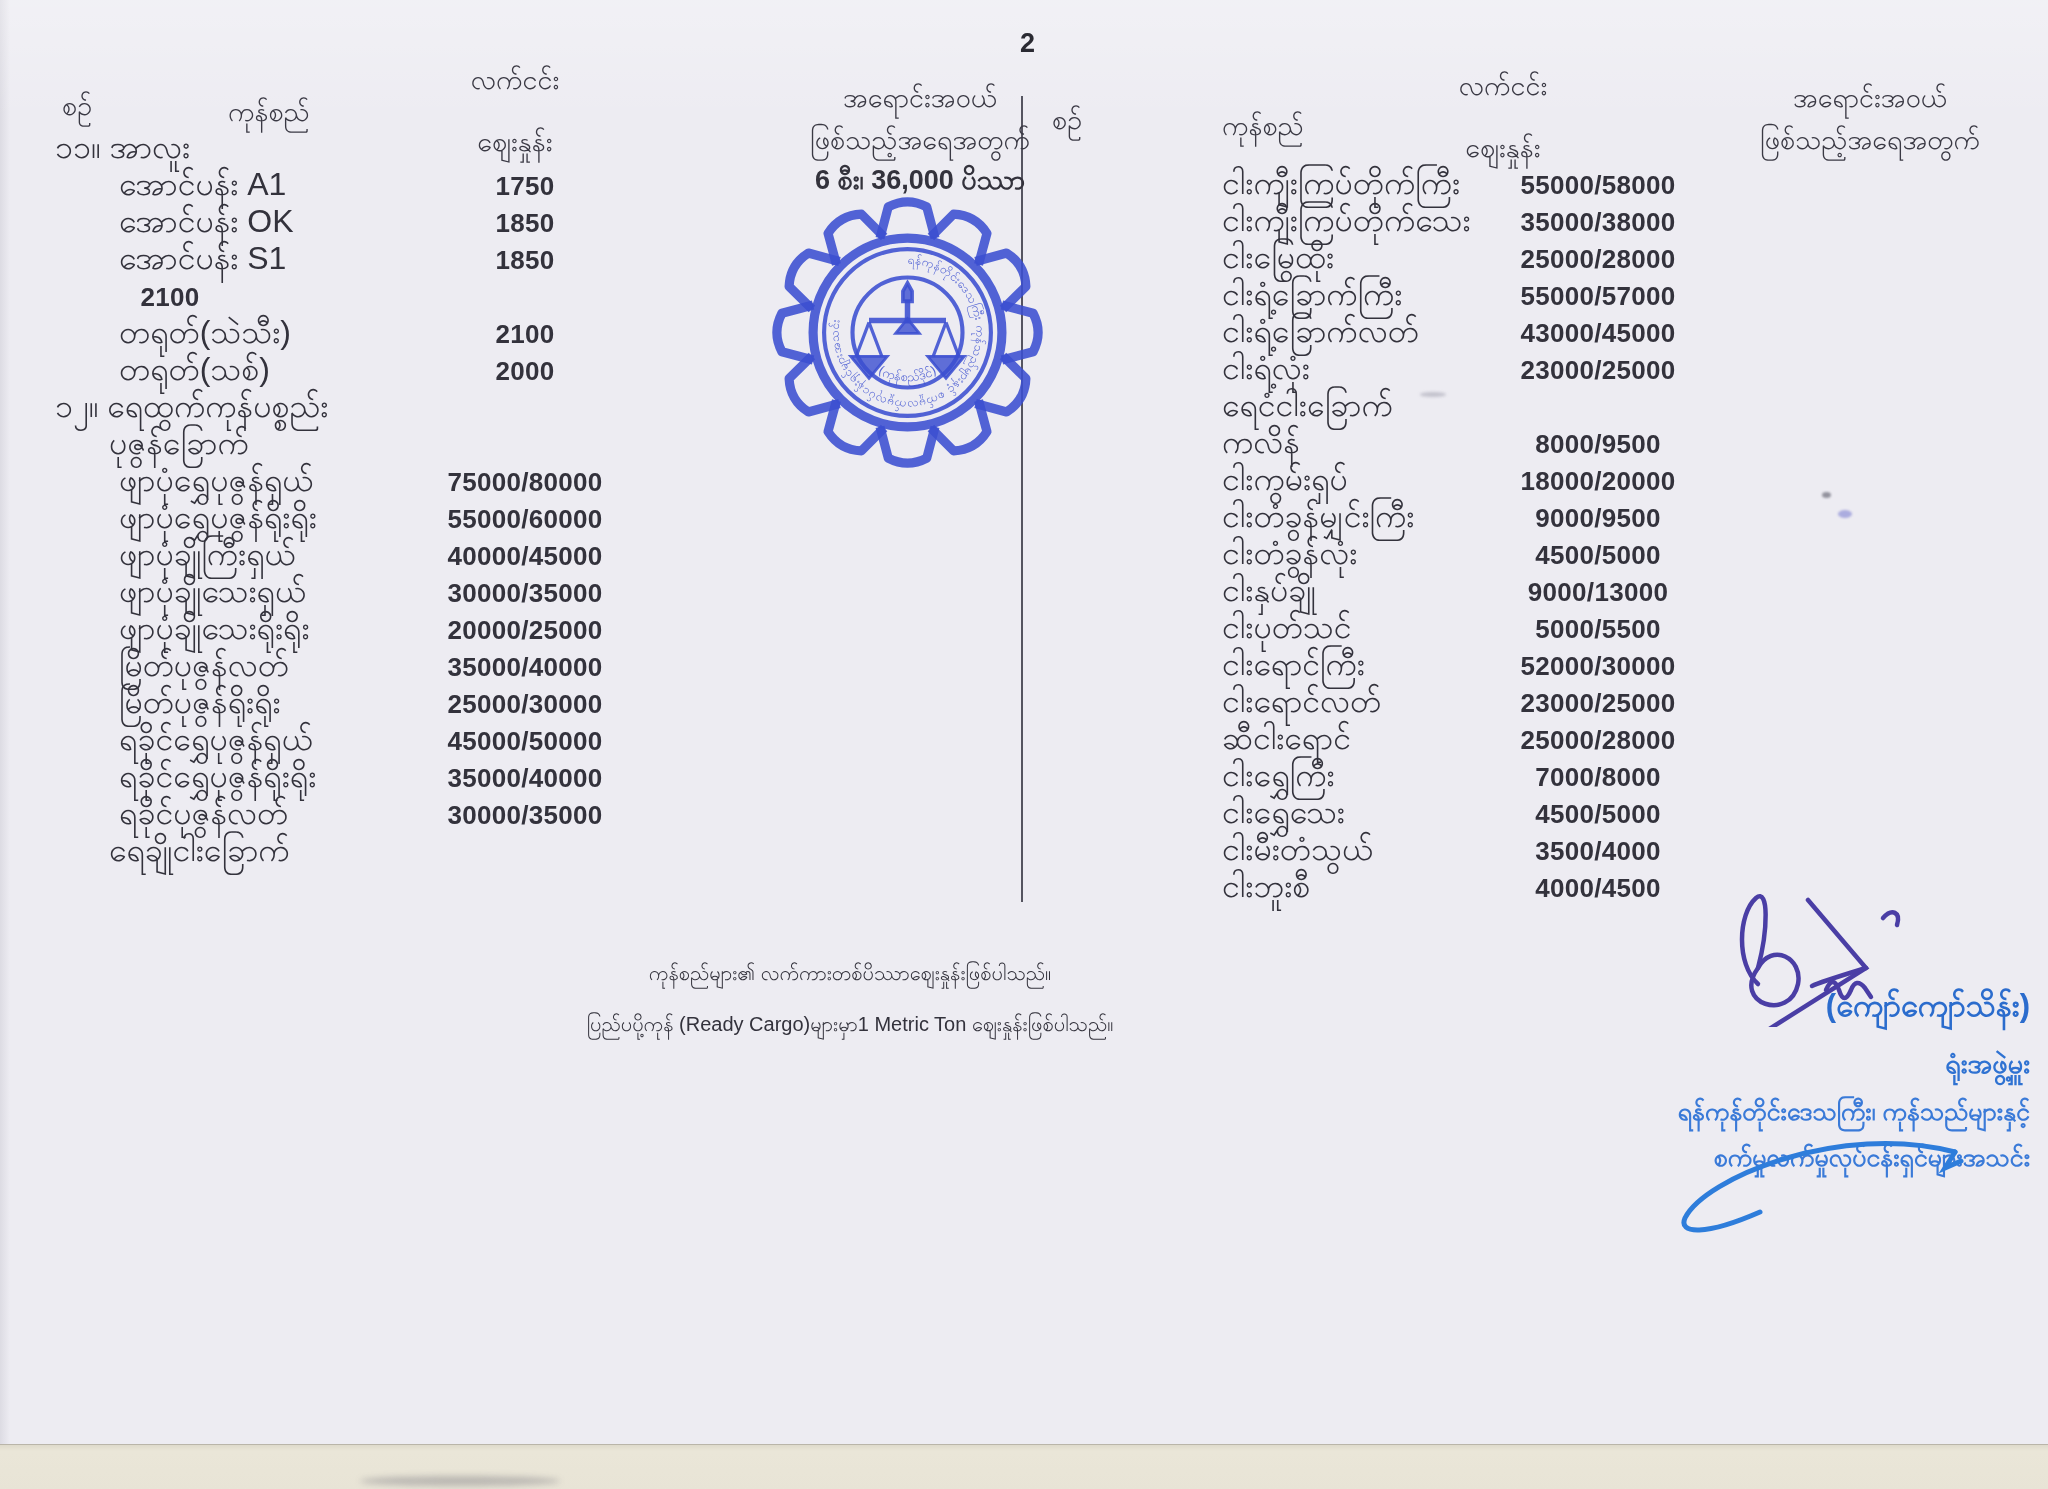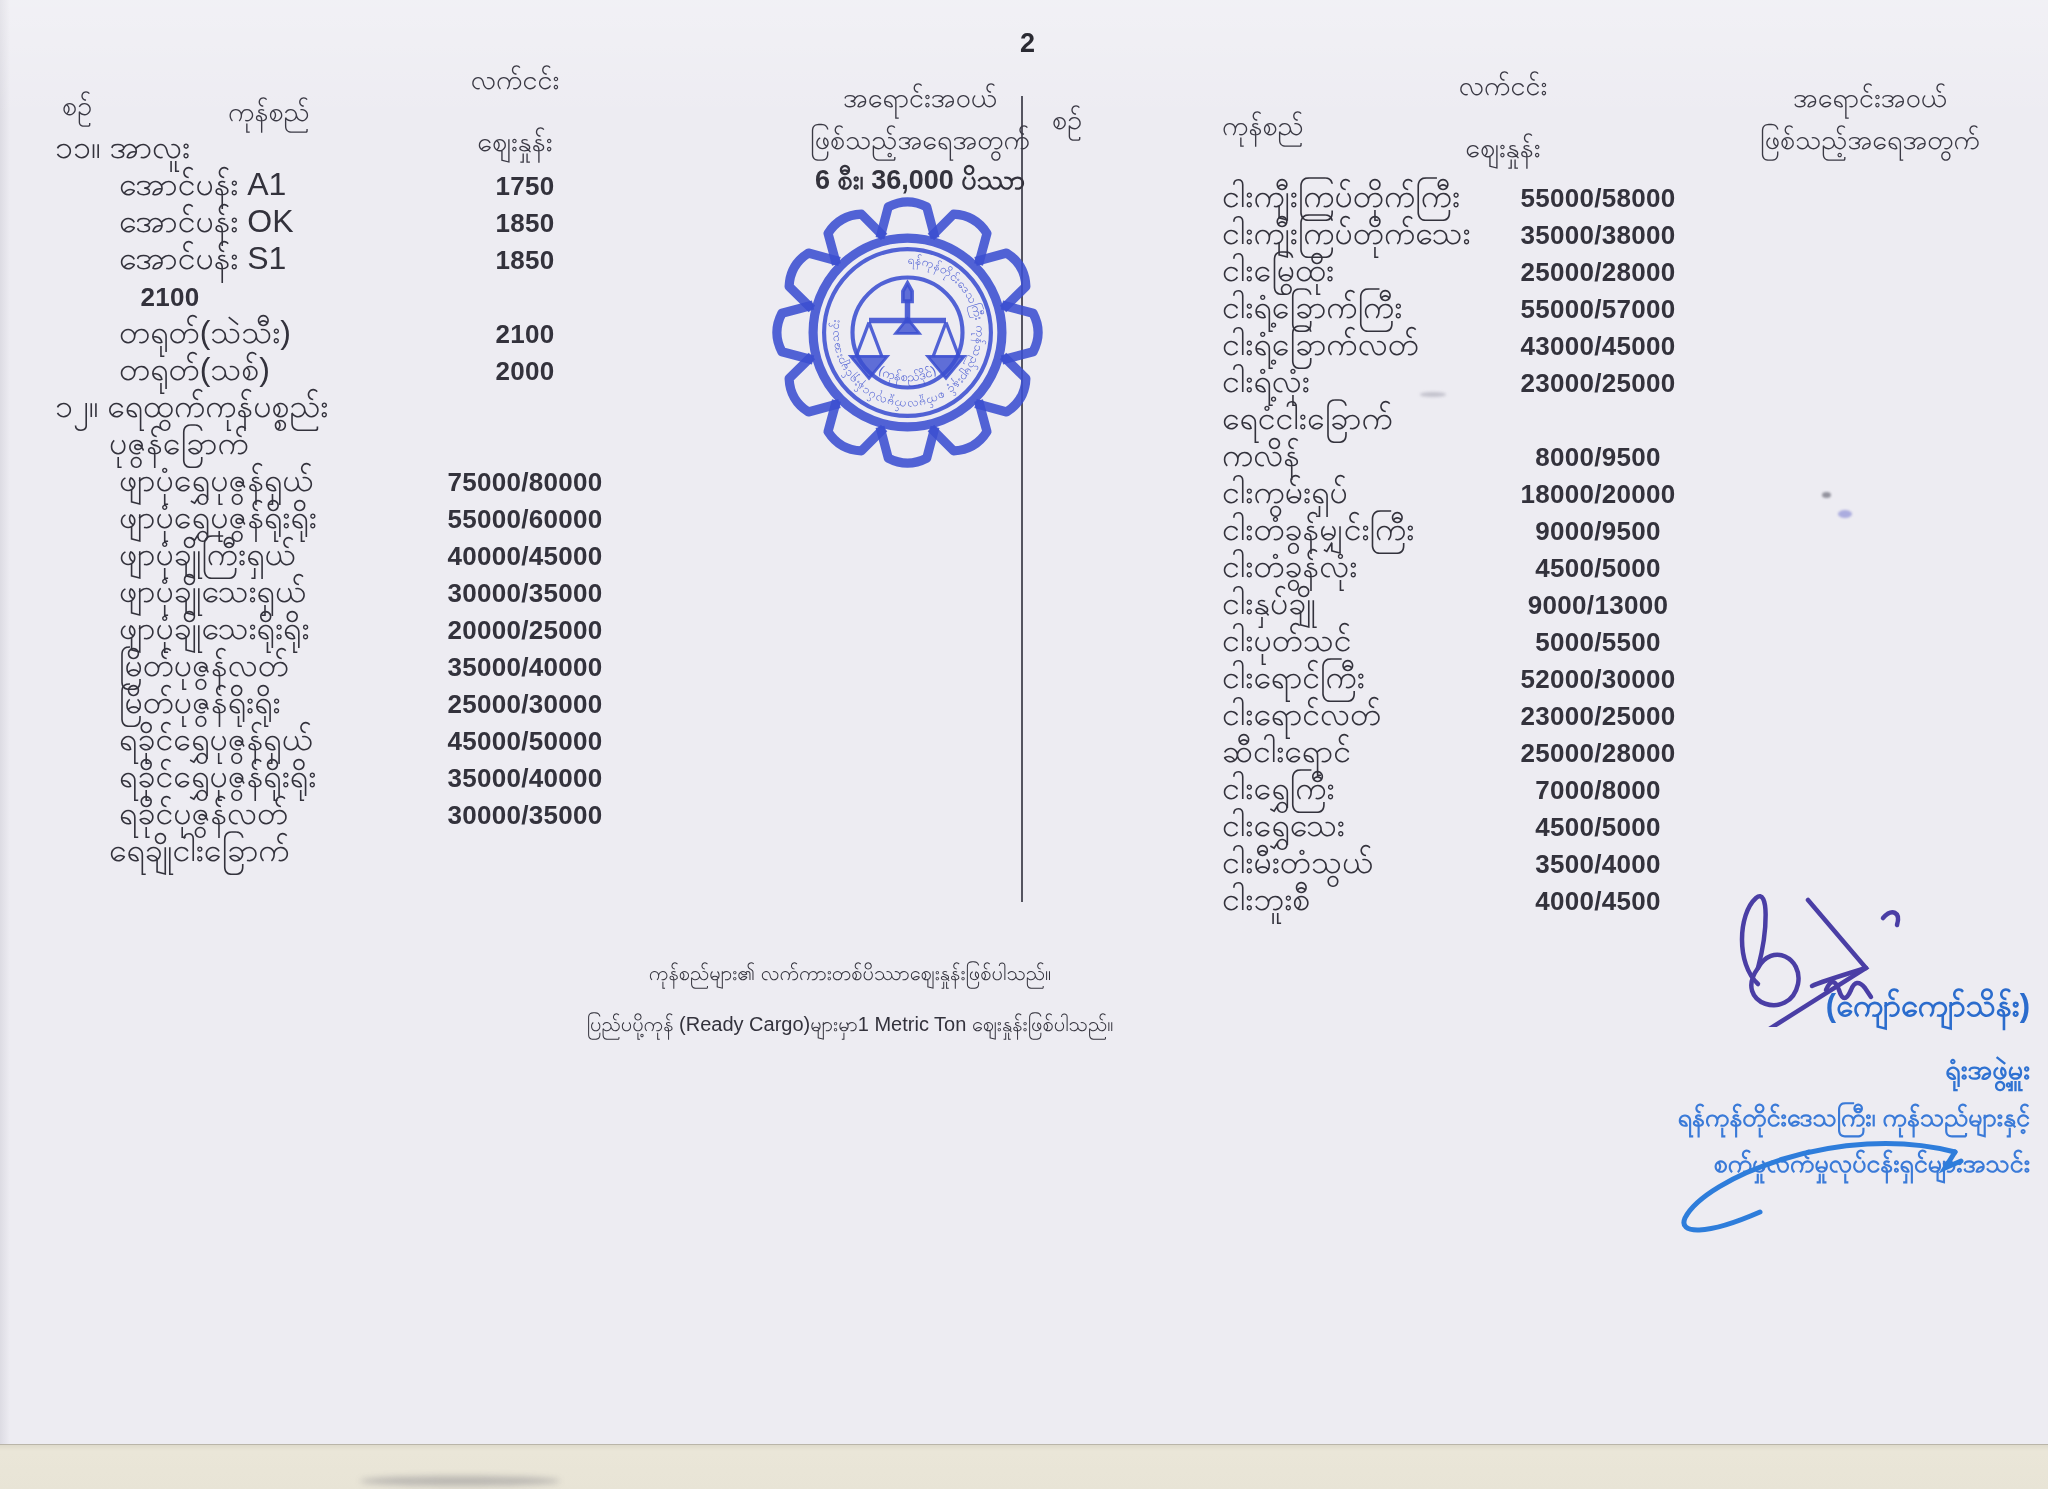--- a/index.html
+++ b/index.html
@@ -33,21 +33,21 @@
   .row.t-item .name{padding-left:64px;}
   .row.t-subitem .name{padding-left:54px;}
   .row.t-section .name{padding-left:0;}
 
   .footer-lines{text-align:center;}
   .footer-lines .fl{font-size:20px;color:#33323c;white-space:nowrap;}
   .footer-lines .fl + .fl{margin-top:21px;}
 
   .sigblock{text-align:right;}
   .sig-name{font-size:31px;font-weight:700;color:#2b6ccd;white-space:nowrap;}
-  .sig-title{font-size:27px;font-weight:700;color:#2f72d2;margin-top:21px;}
+  .sig-title{font-size:27px;font-weight:700;color:#2f72d2;margin-top:15px;}
   .sig-org{font-size:25px;font-weight:700;color:#3a7ad8;margin-top:9px;white-space:nowrap;}
 
   .bottom-strip{
     left:0;top:1444px;width:2048px;height:45px;
     background:linear-gradient(180deg,#dedacb 0,#eae6d8 6px,#e8e4d6 100%);
     border-top:1px solid #b9b5a9;
   }
   .smudge{background:rgba(70,70,85,.28);filter:blur(3px);border-radius:50%;}
   .speck{border-radius:50%;}
 </style>
@@ -170,21 +170,21 @@
         <div class="name">ရခိုင်ပုဇွန်လတ်</div>
         <div class="price">30000/35000</div>
       </div>
 
       <div class="row t-subitem">
         <div class="name">ရေချိုငါးခြောက်</div>
         <div class="price"></div>
       </div>
     </div>
 
-  <div class="abs rows rtab" style="left:1158px;top:180px;width:550px;">
+  <div class="abs rows rtab" style="left:1158px;top:167px;width:550px;">
 
       <div class="row t-item">
         <div class="name">ငါးကျီးကြပ်တိုက်ကြီး</div>
         <div class="price">55000/58000</div>
       </div>
 
       <div class="row t-item">
         <div class="name">ငါးကျီးကြပ်တိုက်သေး</div>
         <div class="price">35000/38000</div>
       </div>

